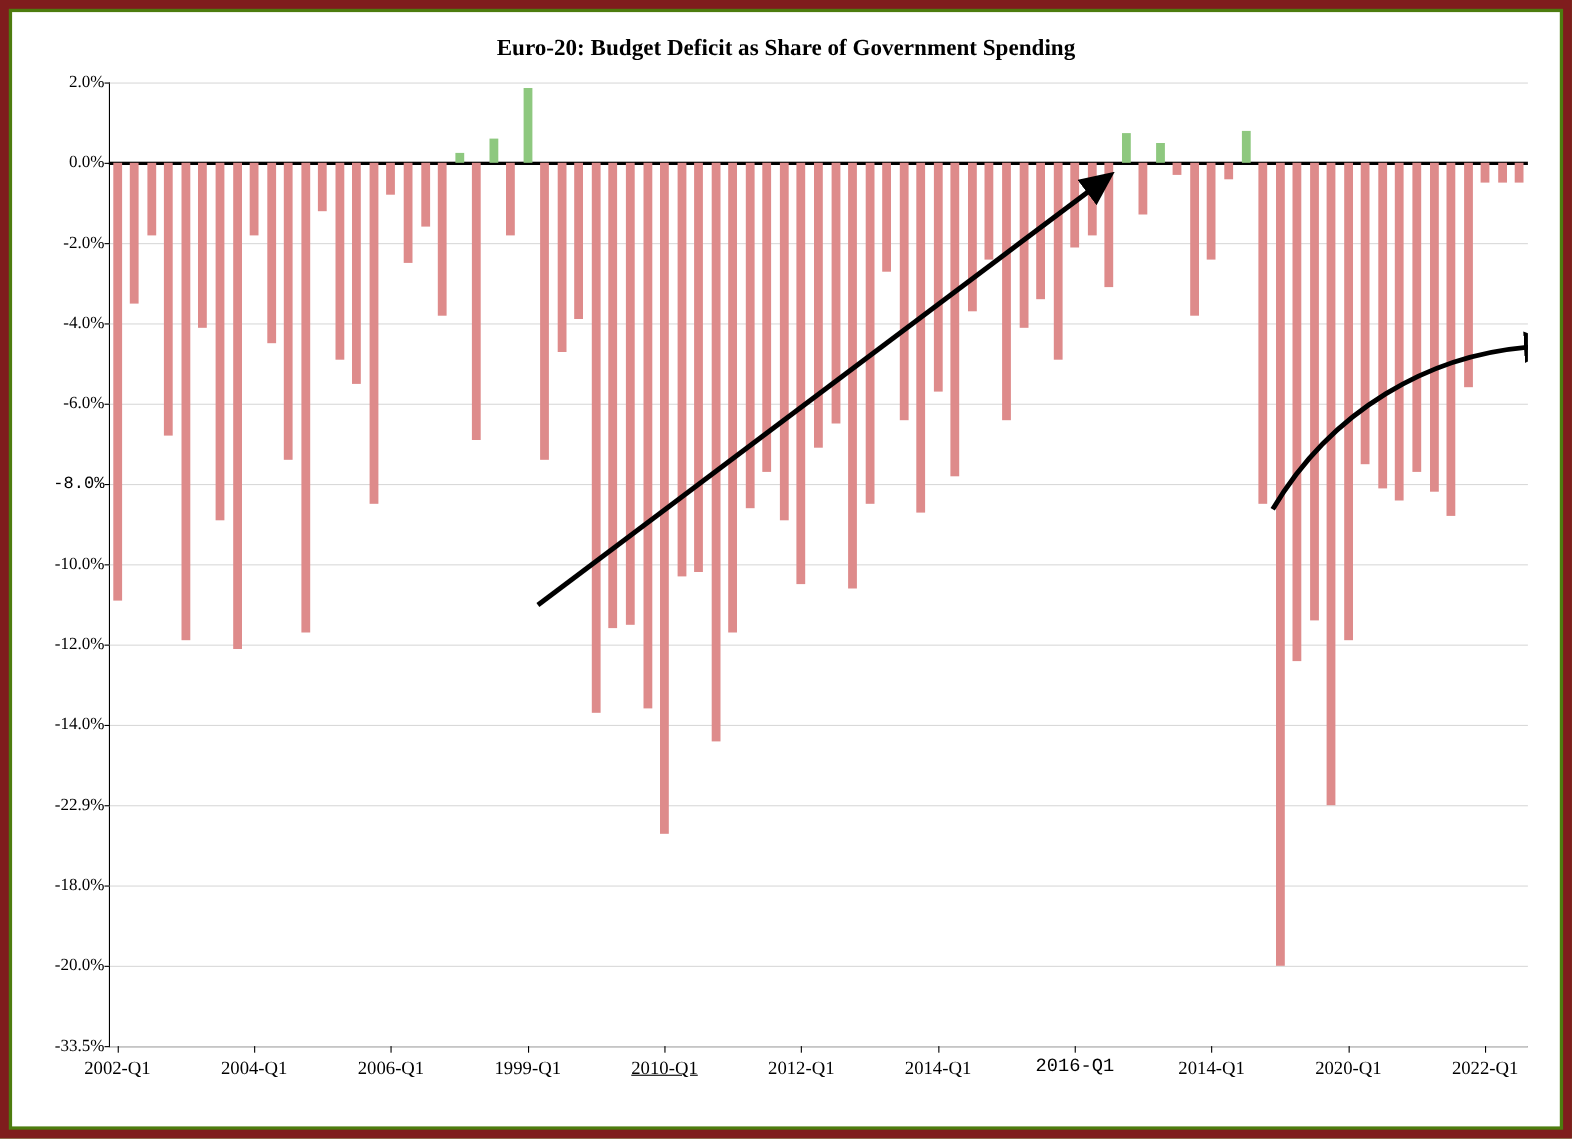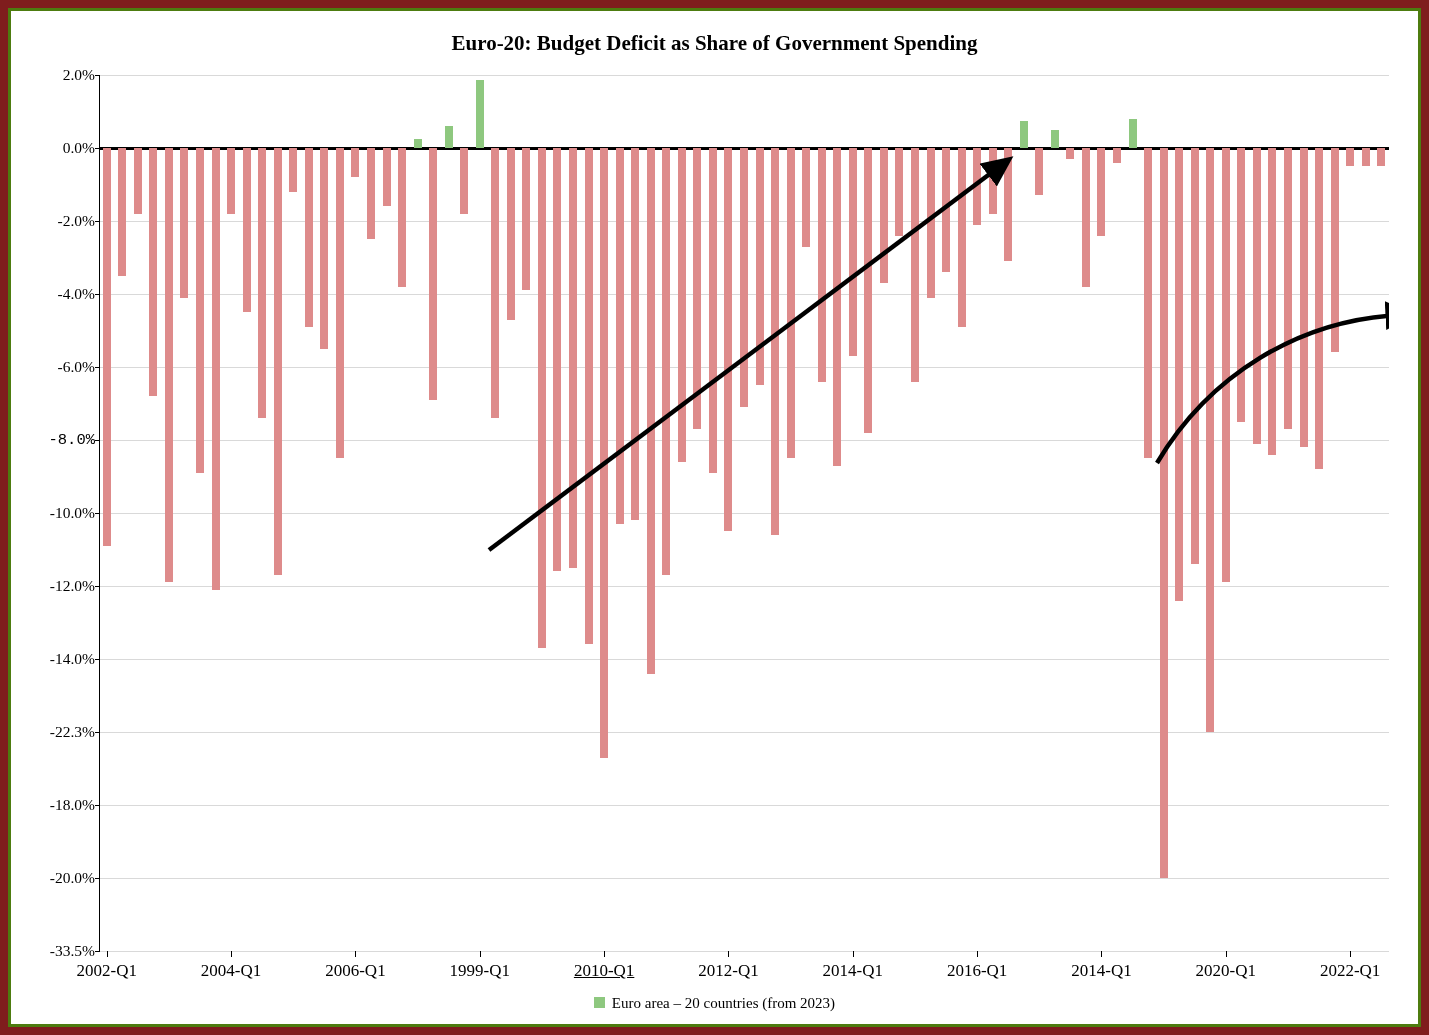--- a/index.html
+++ b/index.html
@@ -135,21 +135,21 @@
     <div id="ylabels">
         <div class="ytick-label" style="top: 0px;">2.0%</div>
         <div class="ytick-label" style="top: 73px;">0.0%</div>
         <div class="ytick-label" style="top: 146px;">-2.0%</div>
         <div class="ytick-label" style="top: 219px;">-4.0%</div>
         <div class="ytick-label" style="top: 292px;">-6.0%</div>
         <div class="ytick-label" style="top: 365px; font-family: Liberation Mono, monospace;">-8.0%</div>
         <div class="ytick-label" style="top: 438px;">-10.0%</div>
         <div class="ytick-label" style="top: 511px;">-12.0%</div>
         <div class="ytick-label" style="top: 584px;">-14.0%</div>
-        <div class="ytick-label" style="top: 657px;">-22.3%</div>
+        <div class="ytick-label" style="top: 657px;">-22.9%</div>
         <div class="ytick-label" style="top: 730px;">-18.0%</div>
         <div class="ytick-label" style="top: 803px;">-20.0%</div>
         <div class="ytick-label" style="top: 876px;">-33.5%</div>
       </div>
     <div class="axisline-left"></div>
     <div class="axisline-bottom"></div>
 
     <div id="plot">
       <div id="gridlines">
           <div class="gridline" style="top: 0px;"></div>
@@ -271,33 +271,30 @@
         <div class="xtick-label" style="left: 256.446px;">2006-Q1</div>
         <div class="xtickmark" style="left: 256.446px;"></div>
         <div class="xtick-label" style="left: 380.783px;">1999-Q1</div>
         <div class="xtickmark" style="left: 380.783px;"></div>
         <div class="xtick-label" style="left: 505.12px; text-decoration: underline;">2010-Q1</div>
         <div class="xtickmark" style="left: 505.12px;"></div>
         <div class="xtick-label" style="left: 629.458px;">2012-Q1</div>
         <div class="xtickmark" style="left: 629.458px;"></div>
         <div class="xtick-label" style="left: 753.795px;">2014-Q1</div>
         <div class="xtickmark" style="left: 753.795px;"></div>
-        <div class="xtick-label" style="left: 878.133px;">2016-Q1</div>
+        <div class="xtick-label" style="left: 878.133px; font-family: Liberation Mono, monospace;">2016-Q1</div>
         <div class="xtickmark" style="left: 878.133px;"></div>
         <div class="xtick-label" style="left: 1002.47px;">2014-Q1</div>
         <div class="xtickmark" style="left: 1002.47px;"></div>
         <div class="xtick-label" style="left: 1126.81px;">2020-Q1</div>
         <div class="xtickmark" style="left: 1126.81px;"></div>
         <div class="xtick-label" style="left: 1251.14px;">2022-Q1</div>
         <div class="xtickmark" style="left: 1251.14px;"></div>
       </div>
 
-    <div id="legend">
-      <span class="swatch"></span><span class="lbl">Euro area – 20 countries (from 2023)</span>
-    </div>
 
   <div class="tickmark" style="top: 64px;"></div>
       <div class="tickmark" style="top: 137px;"></div>
       <div class="tickmark" style="top: 210px;"></div>
       <div class="tickmark" style="top: 283px;"></div>
       <div class="tickmark" style="top: 356px;"></div>
       <div class="tickmark" style="top: 429px;"></div>
       <div class="tickmark" style="top: 502px;"></div>
       <div class="tickmark" style="top: 575px;"></div>
       <div class="tickmark" style="top: 648px;"></div>

